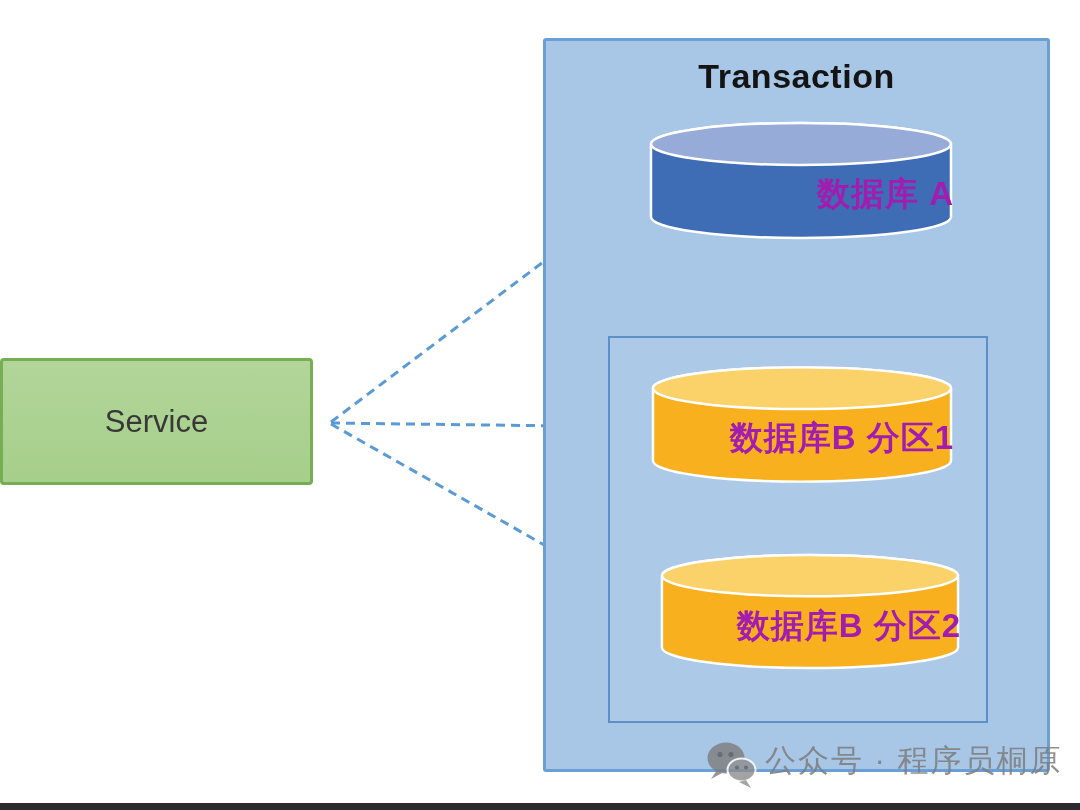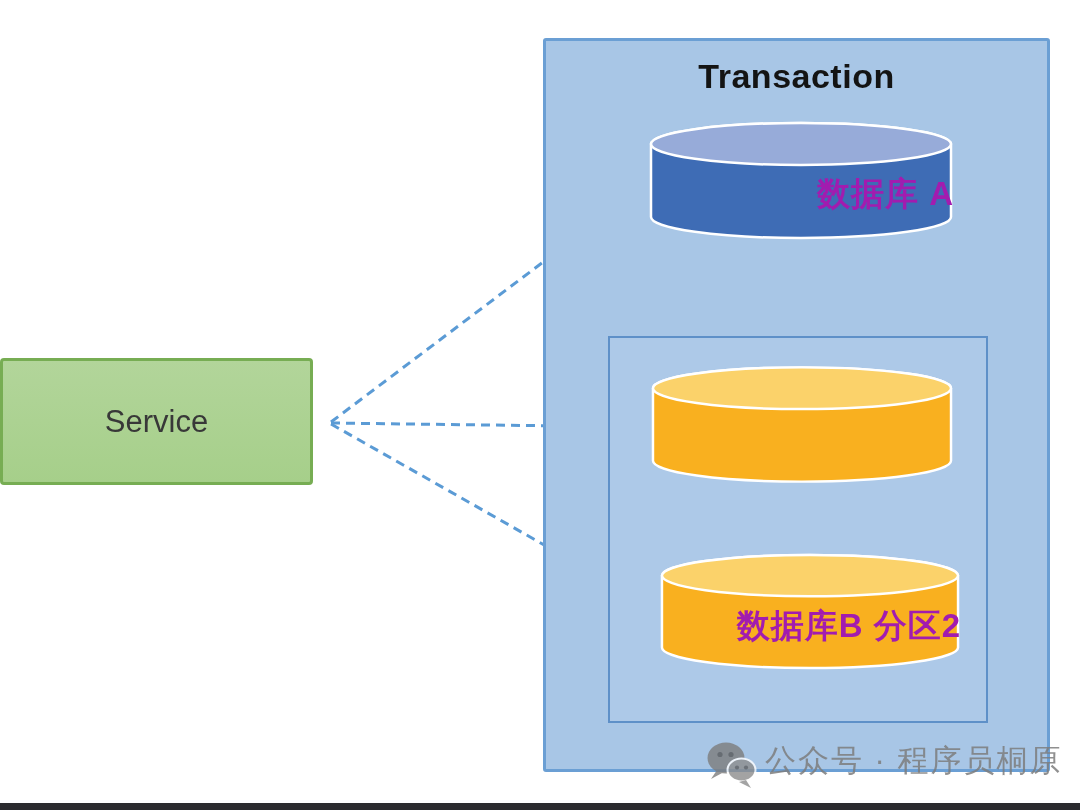--- a/index.html
+++ b/index.html
@@ -147,20 +147,21 @@
       <div class="cyl-label">数据库 A</div>
     </div>
 
     <div class="partition-box">
 
       <div class="cylinder cyl-yellow" style="left:40px; top:26px; width:304px; height:122px;">
         <svg width="304" height="122" viewBox="0 0 306 122">
           <path class="cyl-body" d="M 3,24 A 150,21 0 0 1 303,24 L 303,97 A 150,21 0 0 1 3,97 Z"></path>
           <ellipse class="cyl-top" cx="153" cy="24" rx="150" ry="21"></ellipse>
         </svg>
+        <div class="cyl-label">数据库B 分区1</div>
       </div>
 
       <div class="cylinder cyl-yellow" style="left:49px; top:214px; width:302px; height:120px;">
         <svg width="302" height="120" viewBox="0 0 306 122" preserveAspectRatio="none">
           <path class="cyl-body" d="M 3,24 A 150,21 0 0 1 303,24 L 303,97 A 150,21 0 0 1 3,97 Z"></path>
           <ellipse class="cyl-top" cx="153" cy="24" rx="150" ry="21"></ellipse>
         </svg>
         <div class="cyl-label">数据库B 分区2</div>
       </div>
 

